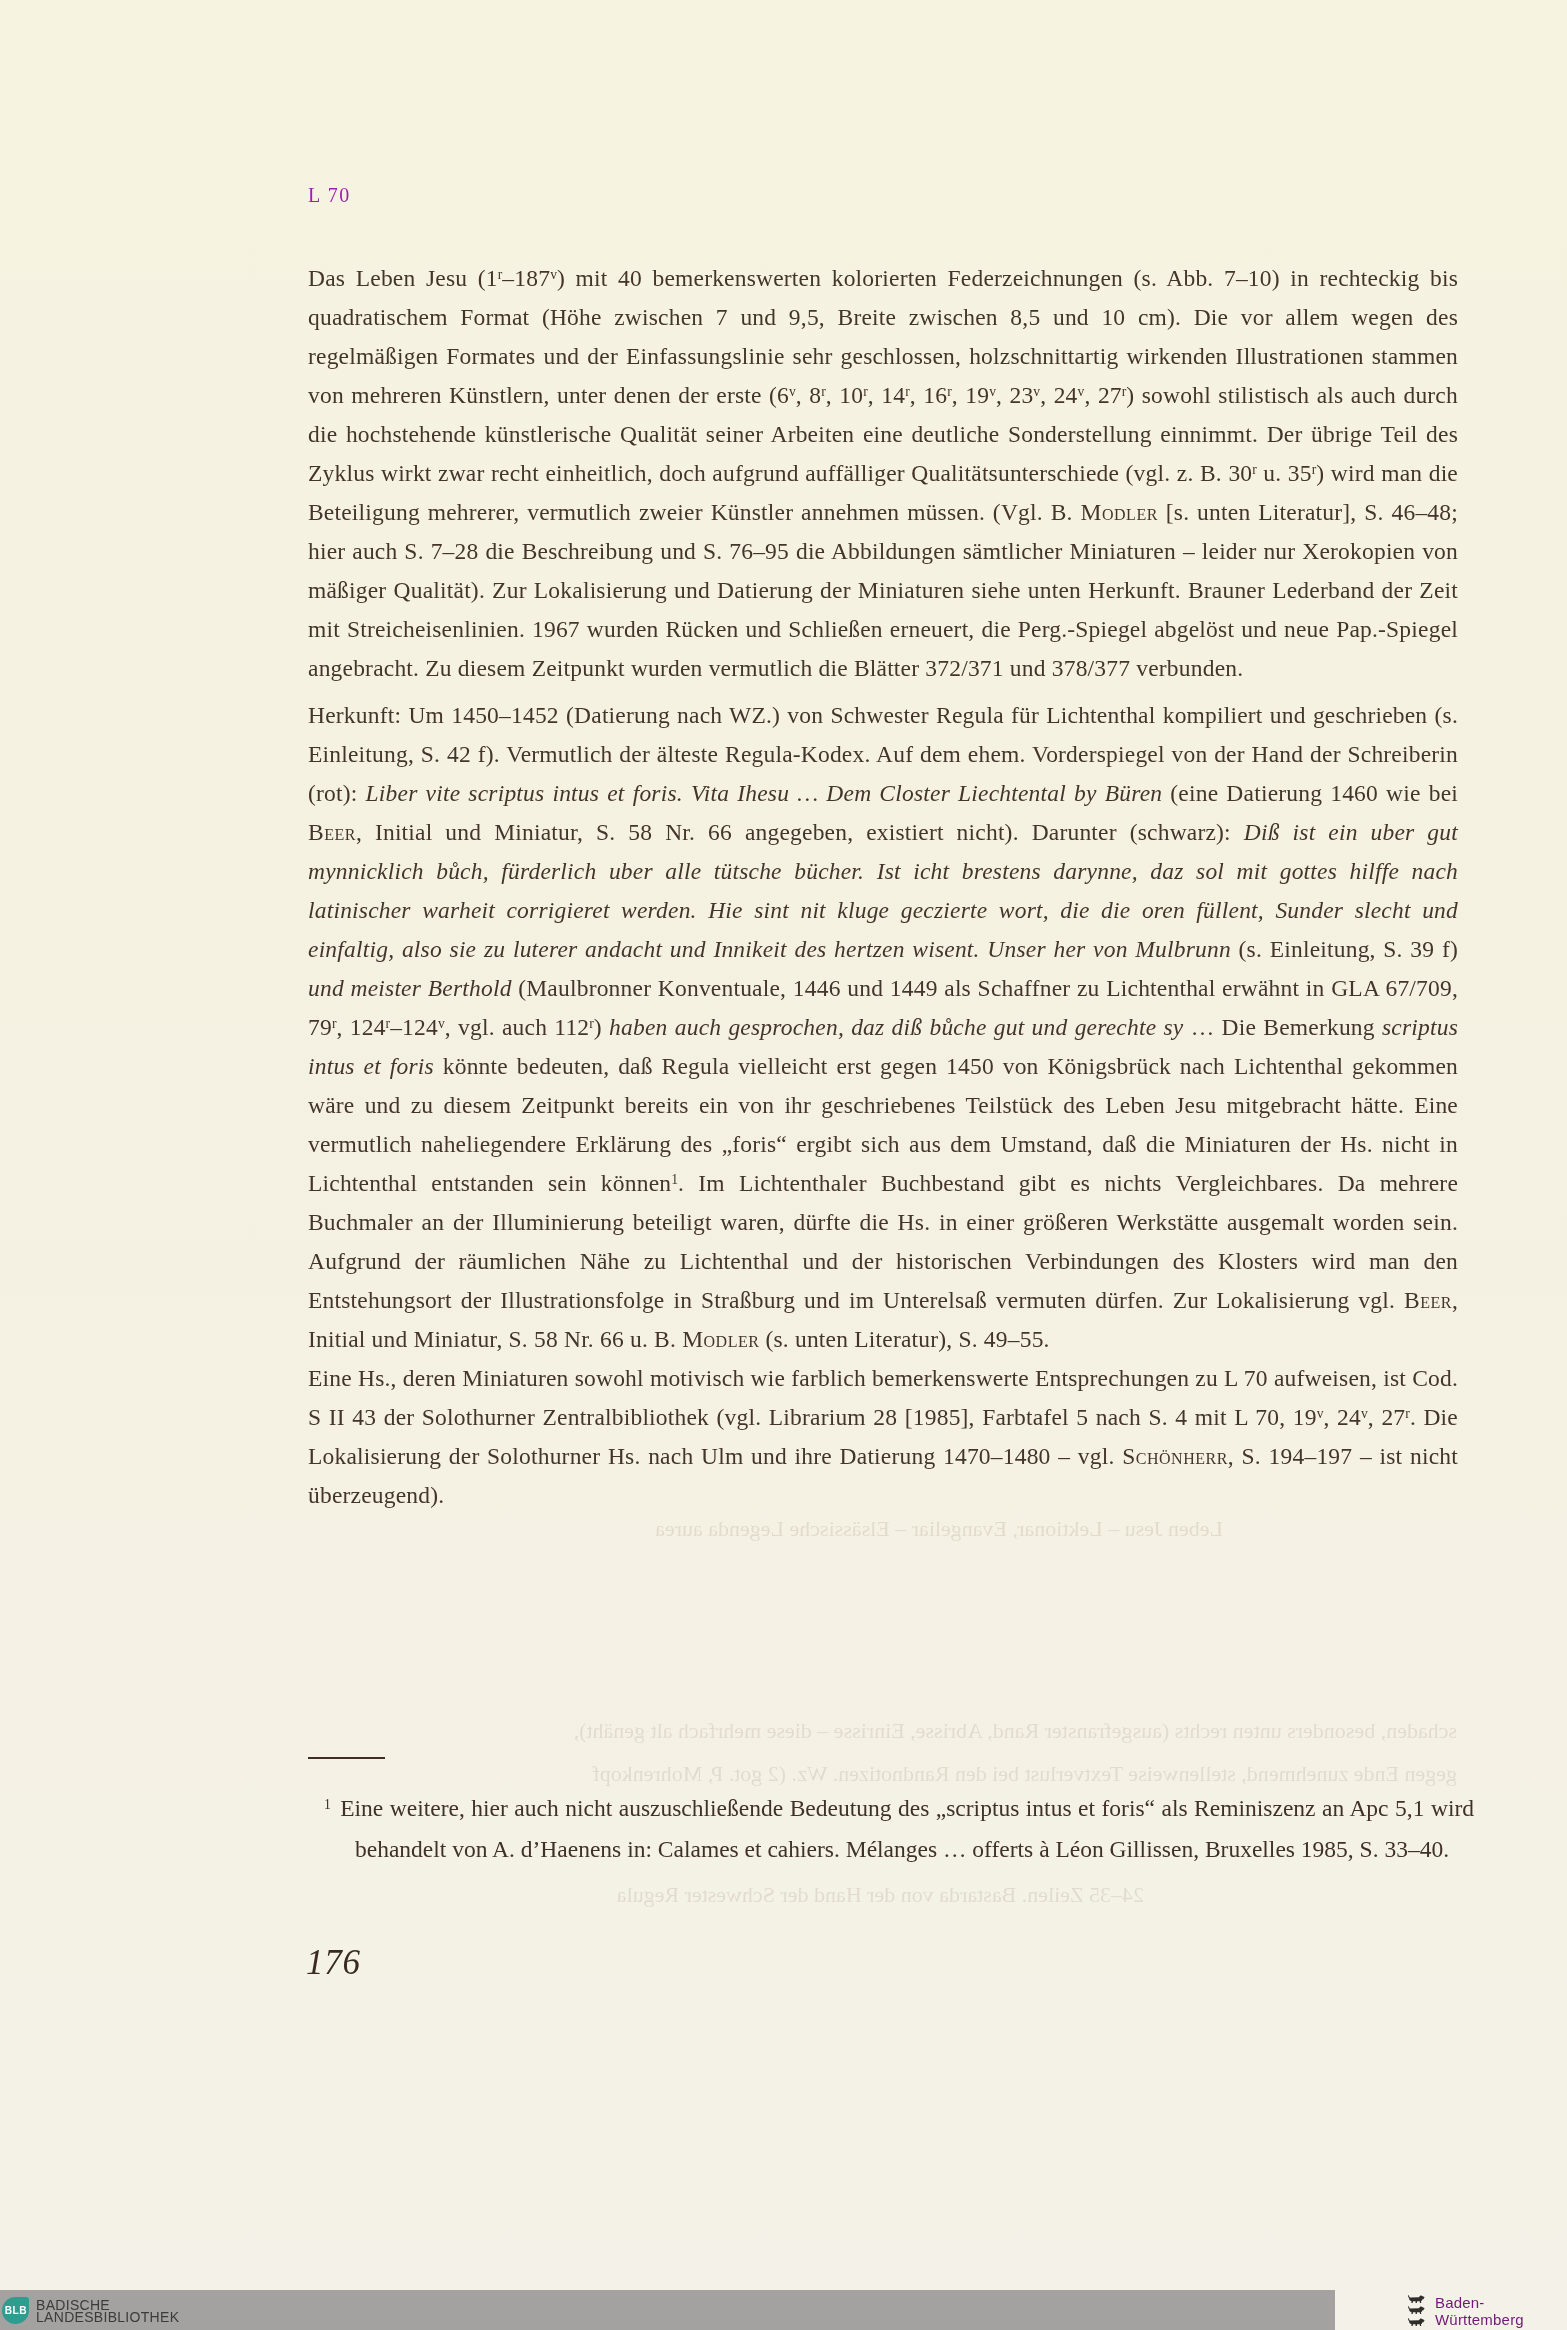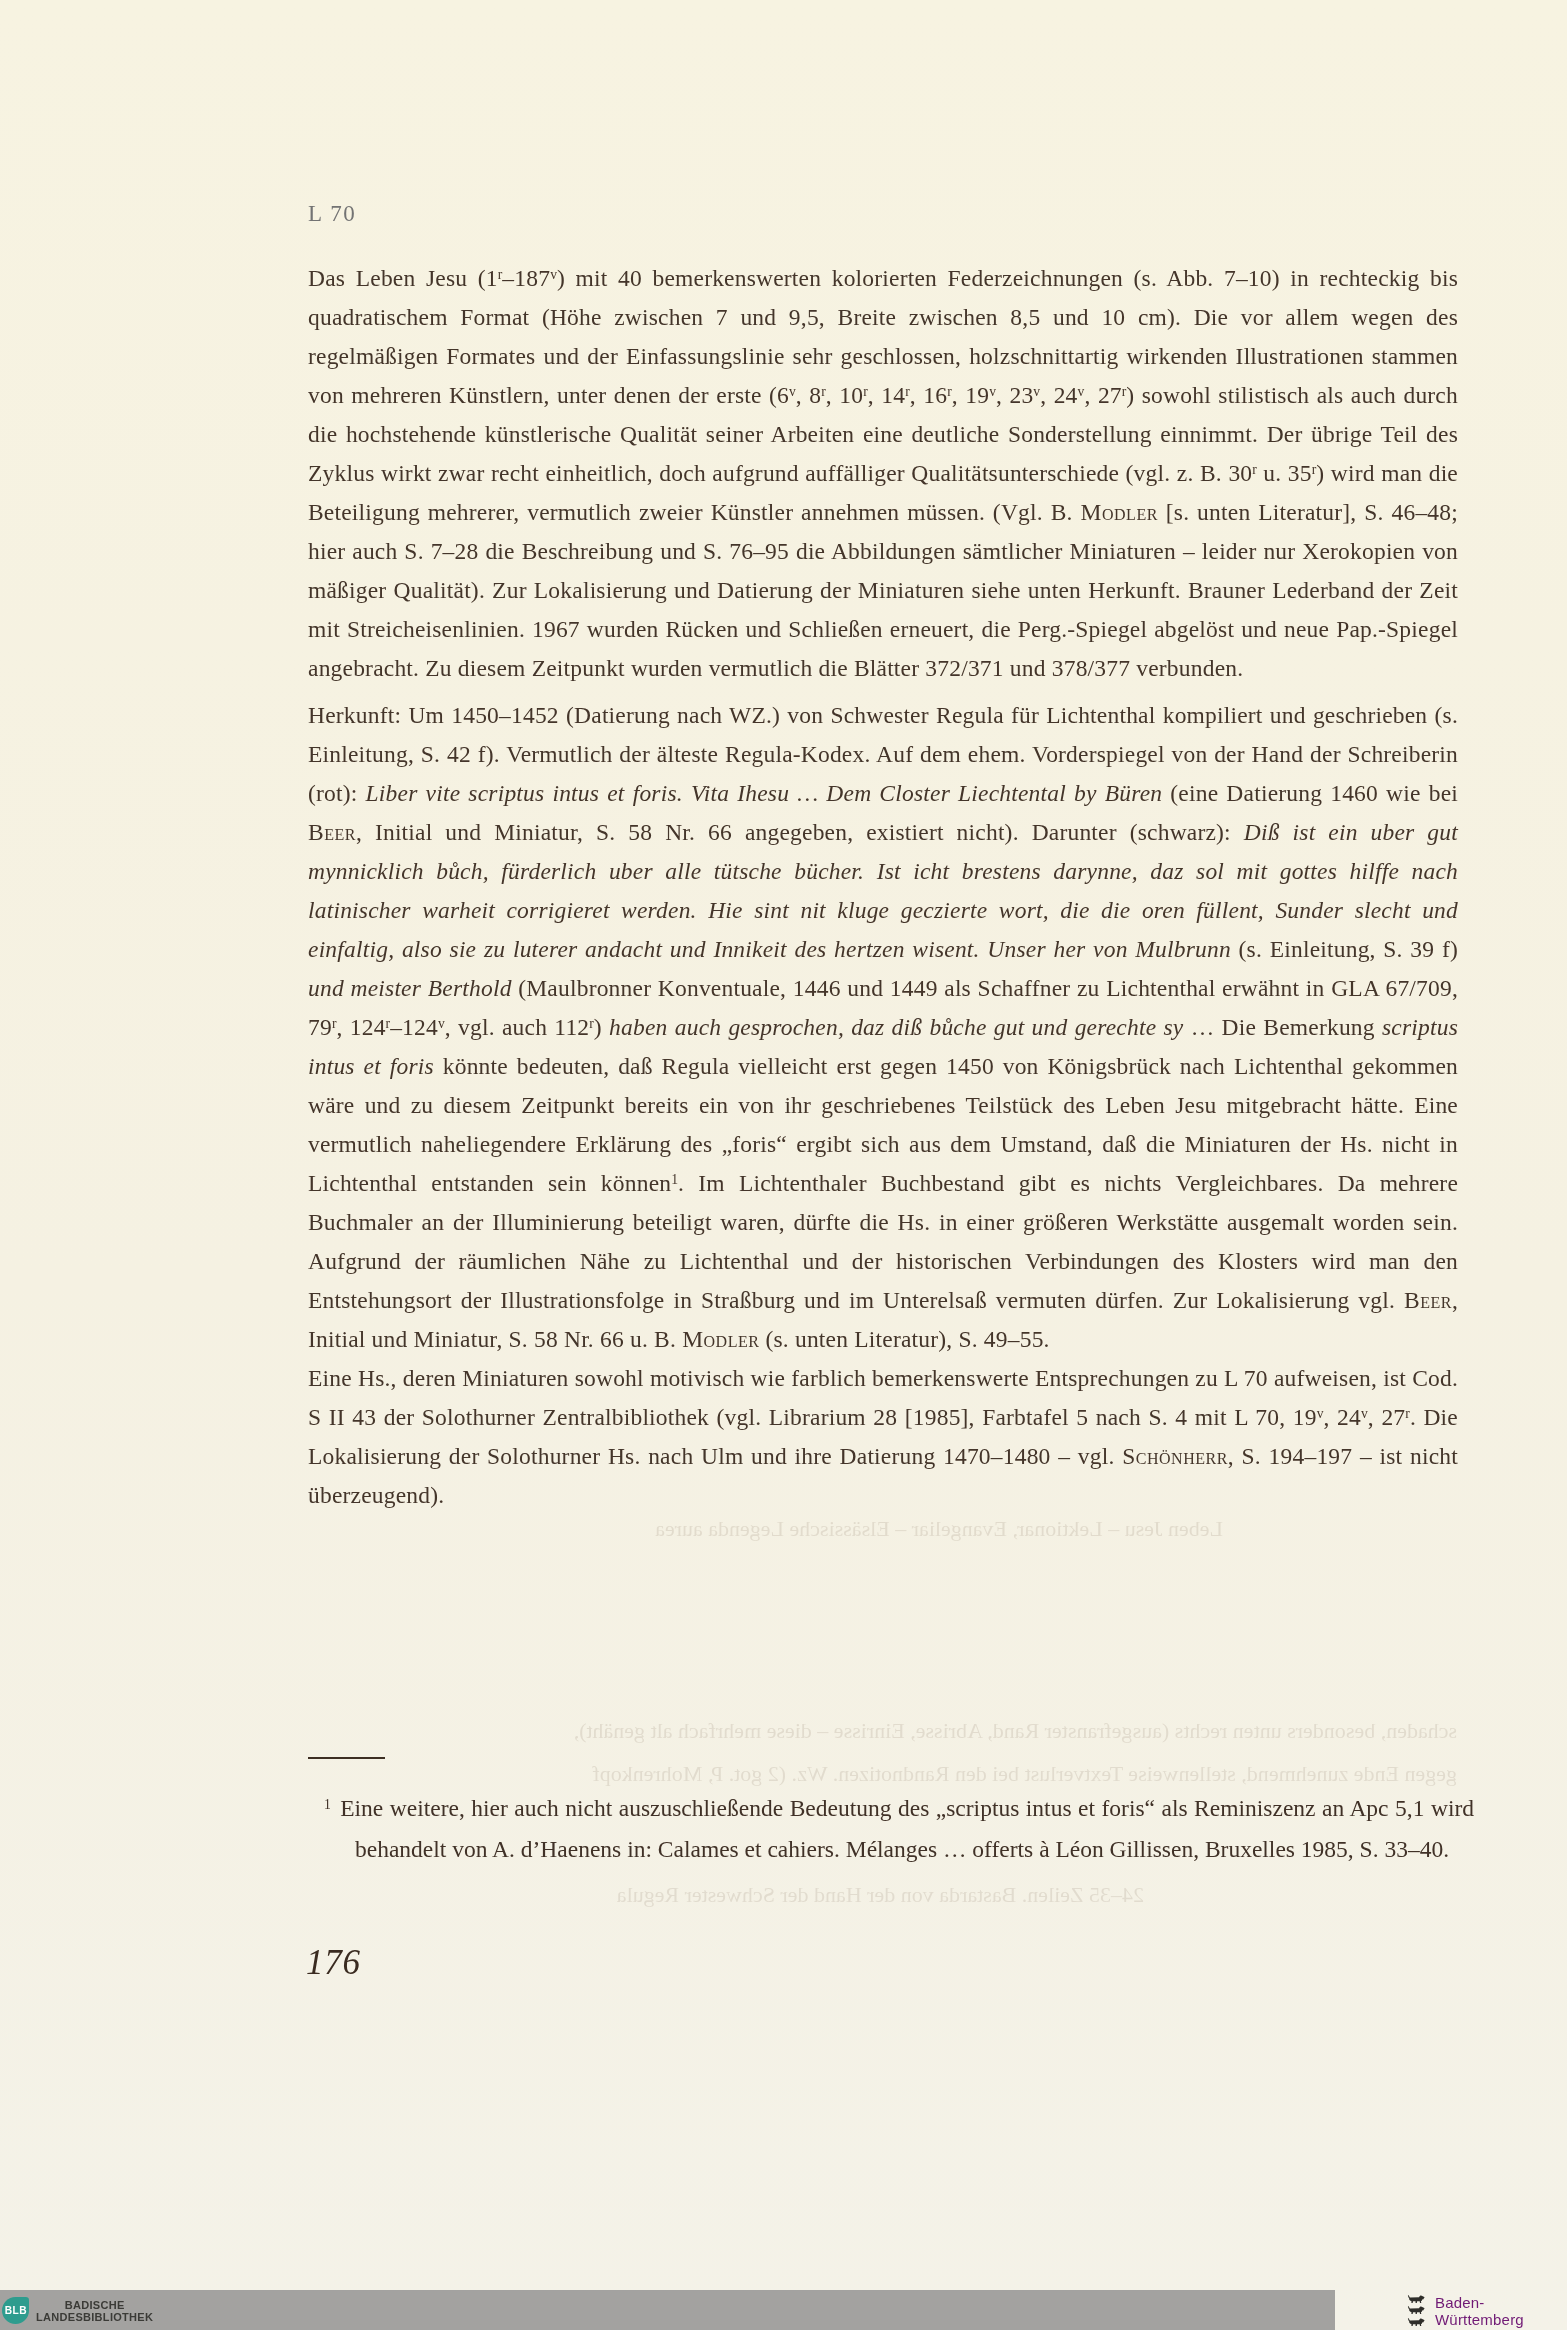--- a/index.html
+++ b/index.html
@@ -3,22 +3,22 @@
 <meta charset="utf-8">
 <style>
   html,body{margin:0;padding:0;}
   body{
     width:1567px;height:2330px;position:relative;overflow:hidden;
     background:linear-gradient(180deg,#f7f3e1 0%,#f5f1e2 55%,#f4f2e8 100%);
     font-family:"Liberation Serif","DejaVu Serif",serif;
     color:#44352a;
   }
   .heading{
-    position:absolute;left:308px;top:201px;
-    font-size:23px;letter-spacing:1.6px;color:#737373;
+    position:absolute;left:308px;top:184px;
+    font-size:20px;letter-spacing:1.6px;color:#a21caf;
   }
   .textcol{
     position:absolute;left:308px;top:259px;width:1150px;
   }
   .para{
     margin:0;font-size:23.5px;line-height:39px;text-align:justify;
     letter-spacing:0.2px;color:#44352a;
   }
   .para.gap{margin-top:7.8px;}
   .sup{font-size:0.58em;position:relative;top:-0.52em;line-height:0;letter-spacing:0;}
@@ -51,21 +51,21 @@
     font-family:"Liberation Sans","DejaVu Sans",sans-serif;
   }
   .blb-badge{
     position:absolute;left:2.4px;top:7px;width:27px;height:27px;
     background:#2e9c8e;border-radius:50% 12% 50% 50%;
     display:flex;align-items:center;justify-content:center;
   }
   .blb-badge span{color:#ffffff;font-weight:bold;font-size:10.2px;letter-spacing:0.4px;}
   .libname{
     position:absolute;left:36px;top:50%;transform:translateY(-50%);
-    color:#3b3b37;font-weight:bold;font-size:11px;line-height:12.5px;letter-spacing:0.3px;text-align:center;
+    color:#3b3b37;font-weight:normal;font-size:14px;line-height:12.5px;letter-spacing:0.3px;
   }
   .lions{
     position:absolute;left:1406px;top:3.9px;width:21px;height:33px;
     display:flex;flex-direction:column;justify-content:space-between;
   }
   .lions svg{display:block;width:21px;height:10.2px;}
   .state{
     position:absolute;left:1435px;top:50%;transform:translateY(-50%);
     color:#701a75;font-size:15px;letter-spacing:0.2px;
   }

